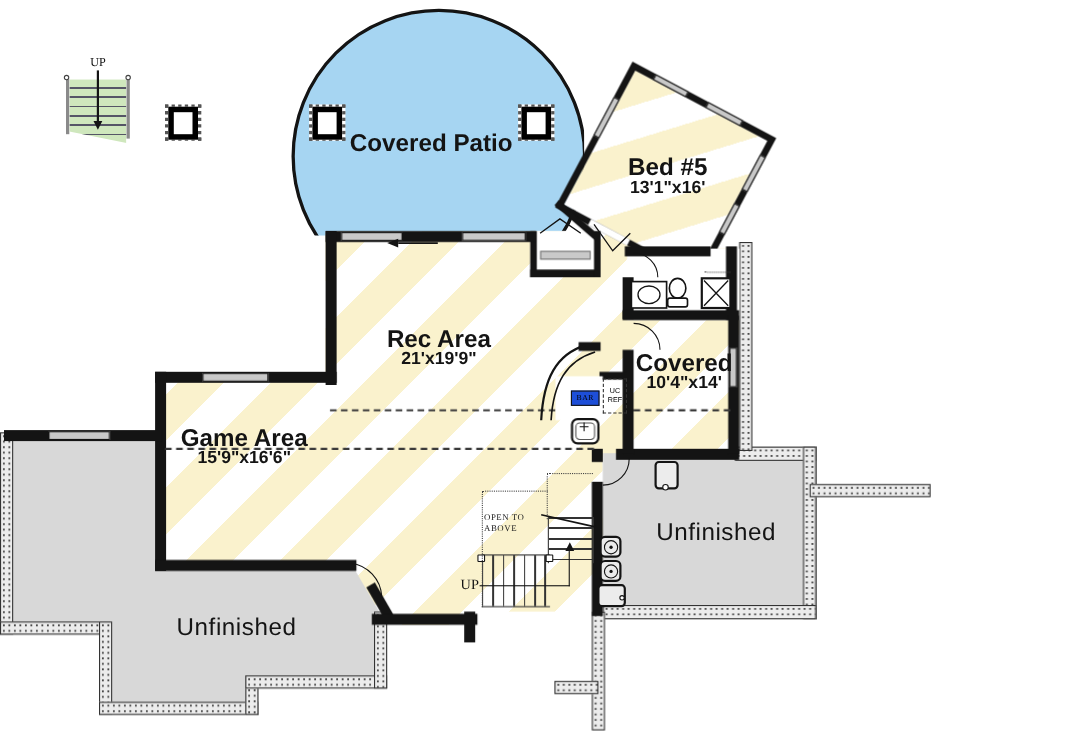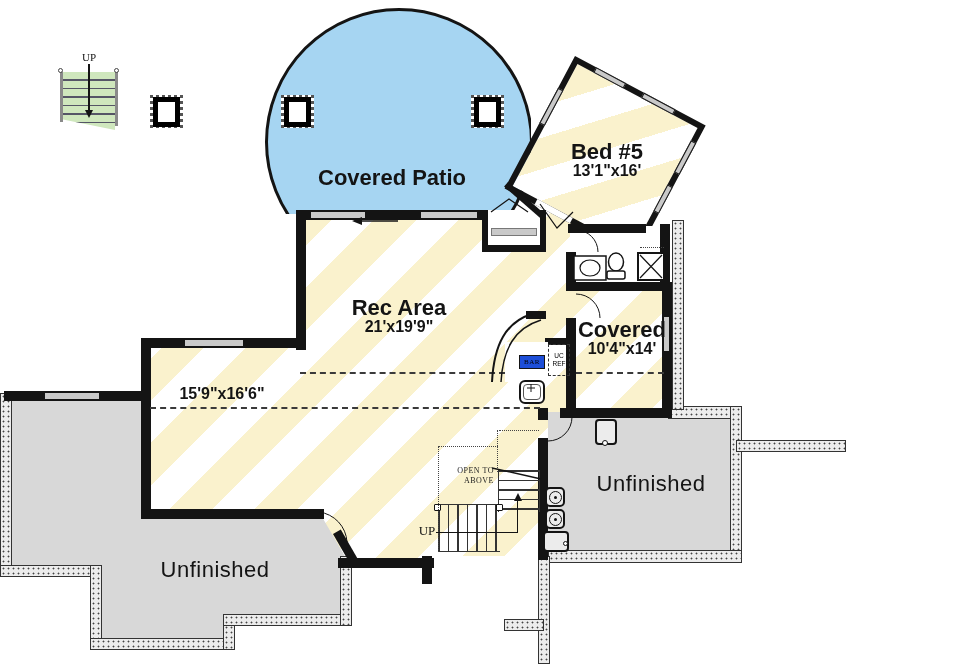--- a/index.html
+++ b/index.html
@@ -55,21 +55,21 @@
     clip-path:polygon(0 0,100% 0,100% 100%,0 82%);}
   .tri-up{width:0;height:0;border-left:4px solid transparent;border-right:4px solid transparent;
     border-bottom:8px solid #141414;}
   .tri-down{width:0;height:0;border-left:4px solid transparent;border-right:4px solid transparent;
     border-top:8px solid #141414;}
   .bench{background:#c9c9c9;border:1px solid #777;}
   .bar-box{z-index:7;border:1px solid #141414;background:#1d4ed8;font-size:7px;
     display:flex;align-items:center;justify-content:center;letter-spacing:0.5px;}
   .ucref-box{z-index:7;border:1.5px dashed #333;font-size:6.5px;line-height:1.2;
     display:flex;flex-direction:column;align-items:center;justify-content:center;}
-  .open-above{z-index:8;font-size:8px;text-align:right;line-height:1.3;color:#222;
+  .open-above{z-index:8;font-size:8px;text-align:left;line-height:1.3;color:#222;
     letter-spacing:0.5px;}
 </style>
 </head>
 <body>
 
 <div id="plan">
 
   <div class="a patio-clip" style="left:263px;top:6px;width:268px;height:208px;">
     <div class="patio-circle" style="position:absolute;left:2px;top:2px;"></div>
   </div>
@@ -233,36 +233,37 @@
       <ellipse cx="590" cy="268" rx="10" ry="8" stroke-width="1.2"></ellipse>
       <ellipse cx="616" cy="262" rx="7.5" ry="9" stroke-width="1.5" fill="#fff"></ellipse>
       <rect x="607" y="271" width="18" height="8" rx="2" stroke-width="1.5" fill="#fff"></rect>
       <path stroke-width="1" d="M 531 384 L 531 392 M 527 388 L 535 388"></path>
       <path stroke-width="1.5" d="M 398 221 L 362 221"></path>
       <path stroke-width="1.5" d="M 492 468 L 541 479"></path>
     </g>
     <polygon points="362,217 352,221 362,225" fill="#141414"></polygon>
   </svg>
 
-  <div class="a lbl" style="left:392px;top:118px;margin-top:48px;">
+  <div class="a lbl" style="left:392px;top:118px;">
     <div class="room-name">Covered Patio</div>
   </div>
   <div class="a lbl" style="left:607px;top:140px;">
     <div class="room-name">Bed #5</div>
     <div class="room-dims">13'1"x16'</div>
   </div>
   <div class="a lbl" style="left:399px;top:296px;">
     <div class="room-name">Rec Area</div>
     <div class="room-dims">21'x19'9"</div>
   </div>
   <div class="a lbl" style="left:622px;top:318px;">
     <div class="room-name">Covered</div>
     <div class="room-dims">10'4"x14'</div>
   </div>
   <div class="a lbl" style="left:222px;top:386px;">
+    <div class="room-name">Game Area</div>
     <div class="room-dims">15'9"x16'6"</div>
   </div>
   <div class="a lbl" style="left:215px;top:558px;">
     <div class="unf-name">Unfinished</div>
   </div>
   <div class="a lbl" style="left:651px;top:472px;">
     <div class="unf-name">Unfinished</div>
   </div>
 
 </div>

